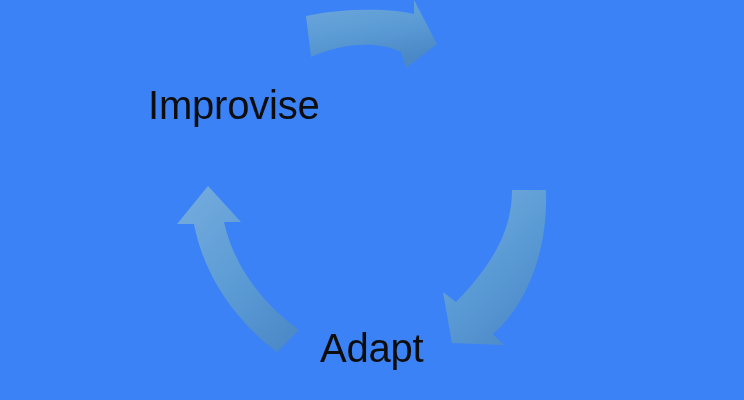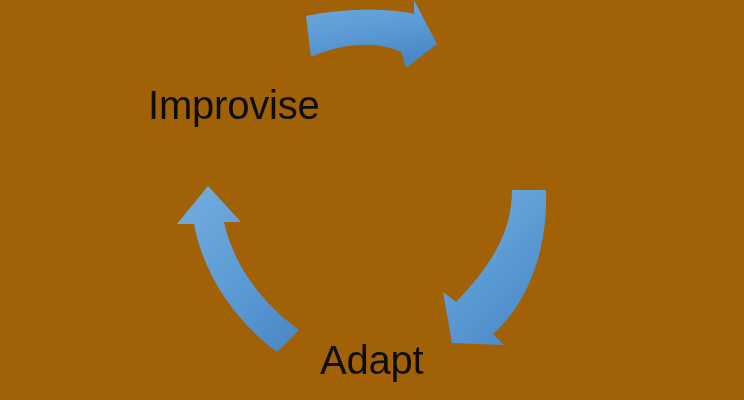--- a/index.html
+++ b/index.html
@@ -7,21 +7,21 @@
     padding: 0;
     background: #ffffff;
   }
   body {
     font-family: "Liberation Sans", sans-serif;
   }
   #canvas {
     position: relative;
     width: 744px;
     height: 400px;
-    background: #a16207;
+    background: #3b82f6;
     overflow: hidden;
   }
   #cycle-svg {
     position: absolute;
     left: 0;
     top: 0;
     width: 744px;
     height: 400px;
   }
   .node-label {
@@ -37,21 +37,21 @@
   #label-improvise {
     left: 148px;
     top: 85px;
   }
   #label-inspect {
     left: 446px;
     top: 85px;
   }
   #label-adapt {
     left: 320px;
-    top: 340px;
+    top: 328px;
   }
 </style>
 </head>
 <body>
 
 <div id="canvas">
 
   <svg id="cycle-svg" viewBox="0 0 744 400" xmlns="http://www.w3.org/2000/svg">
     <defs>
       <linearGradient id="gradTop" x1="0" y1="0" x2="0.35" y2="1">

